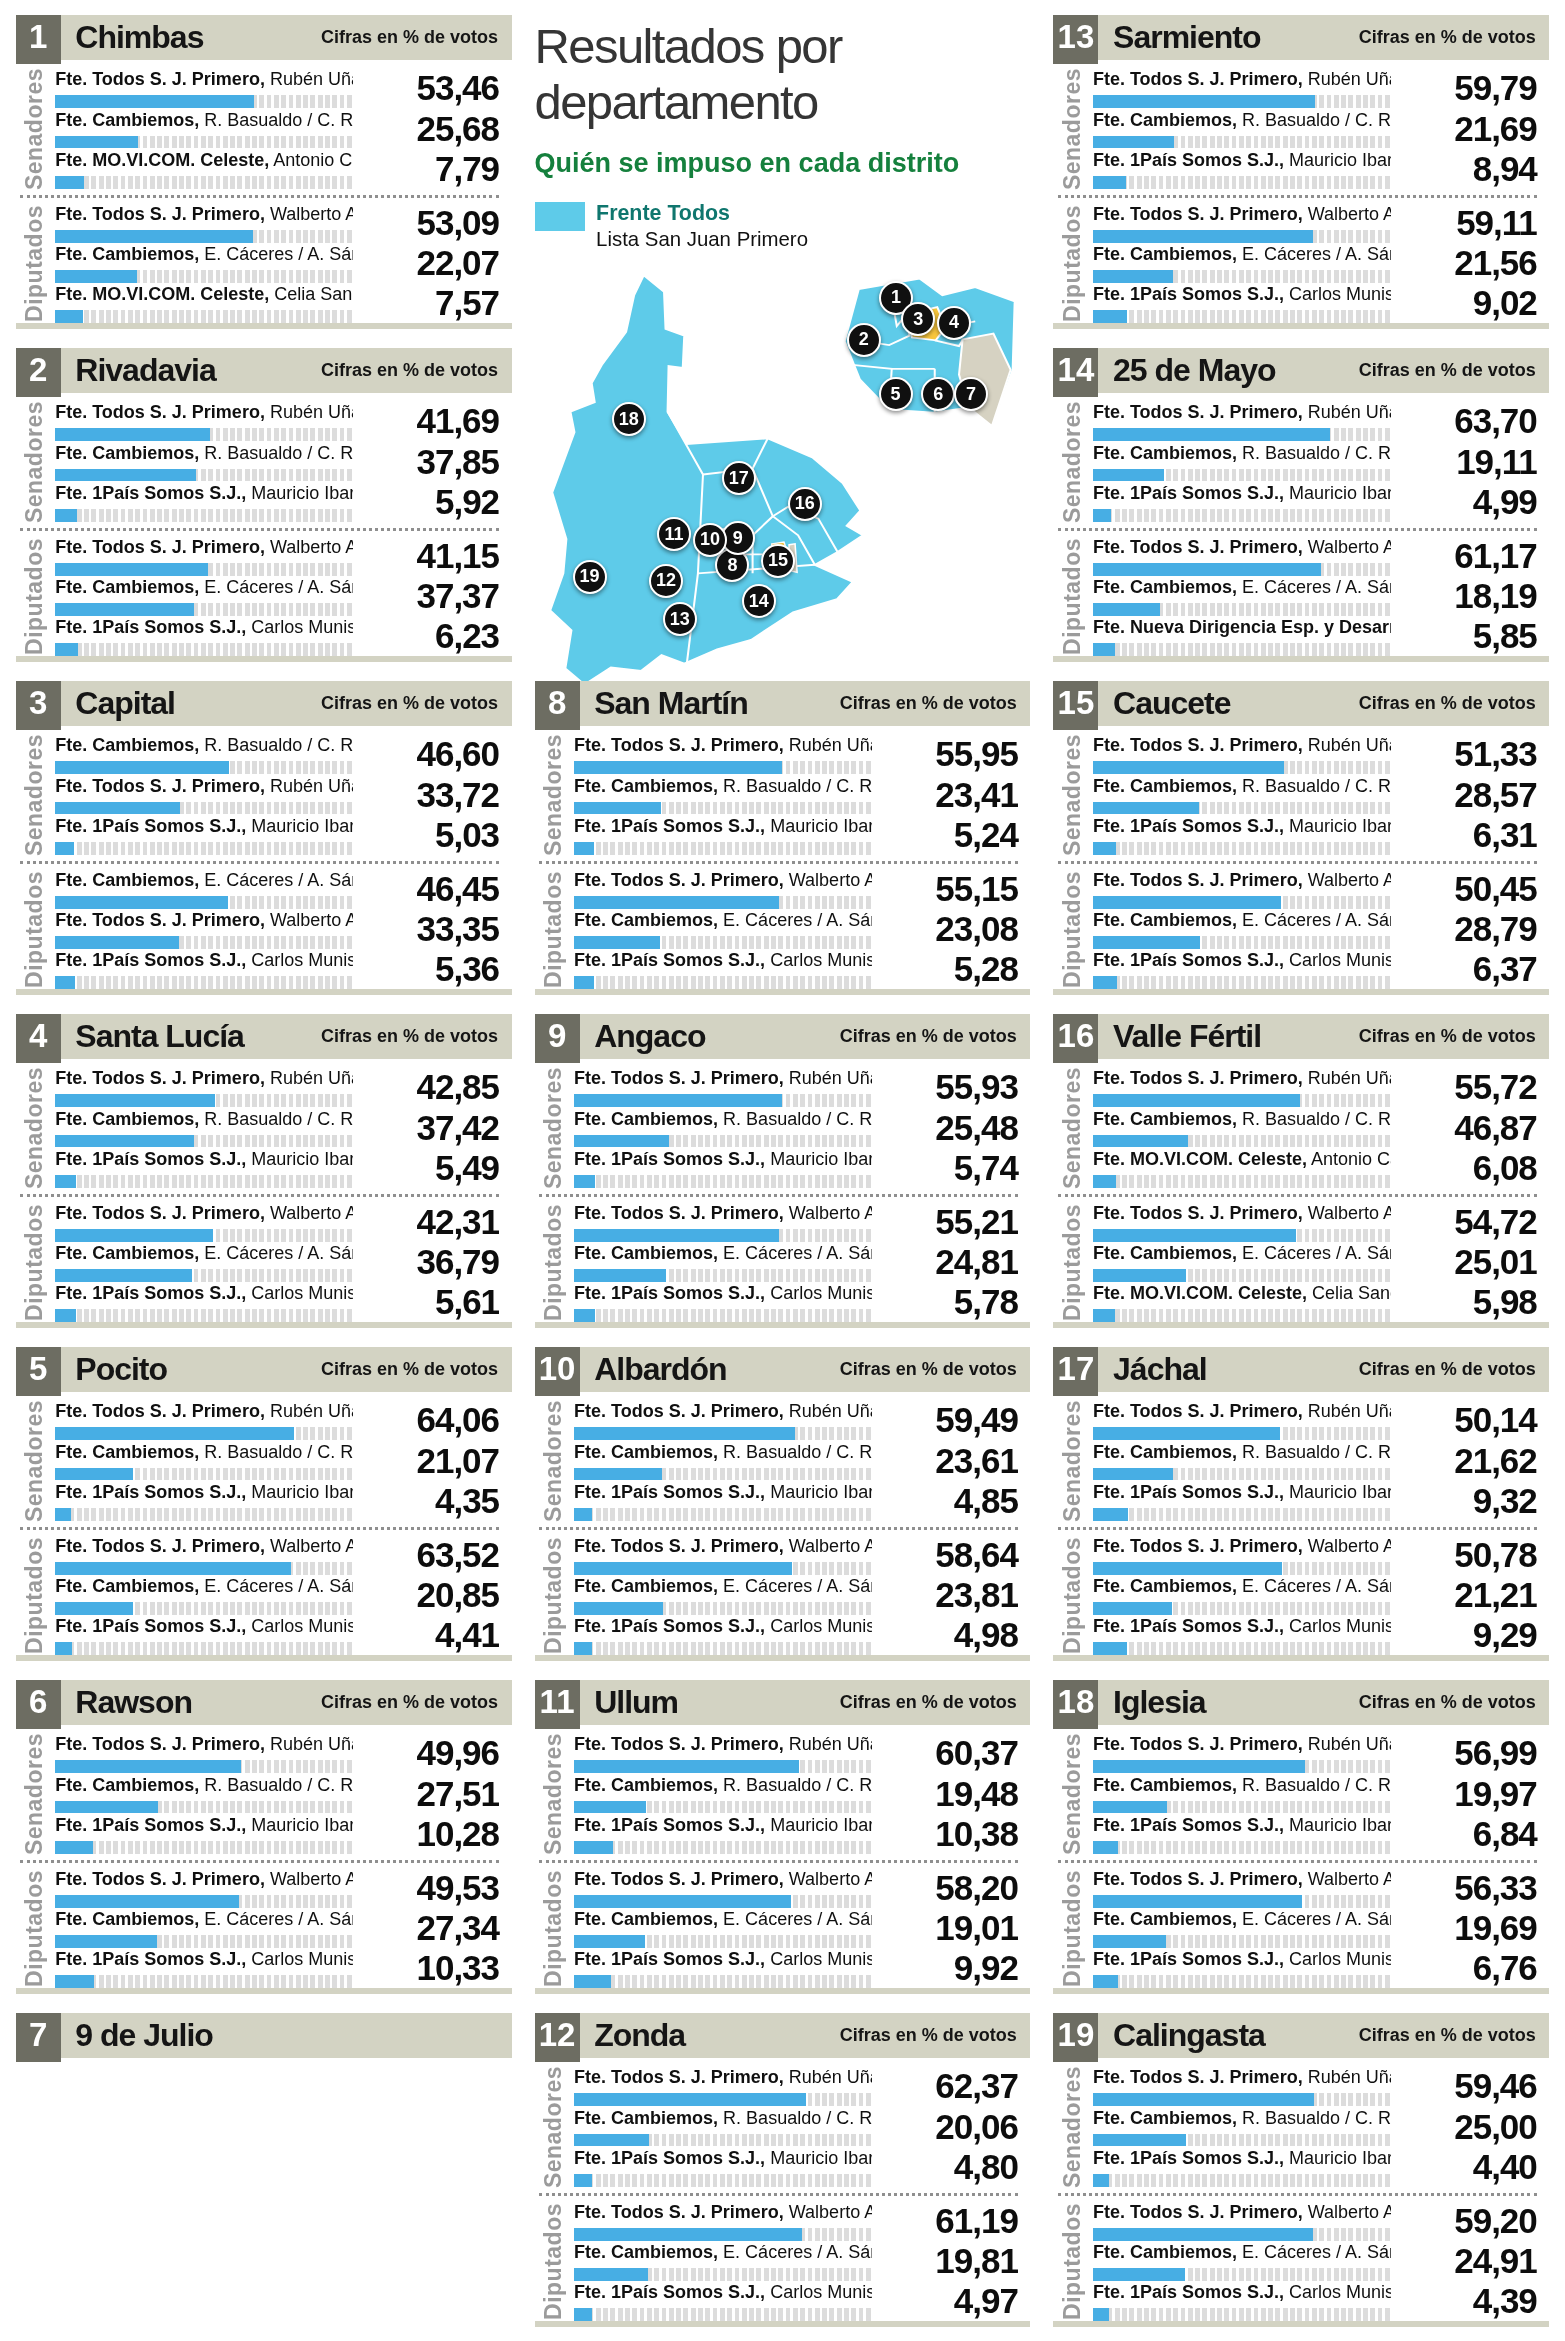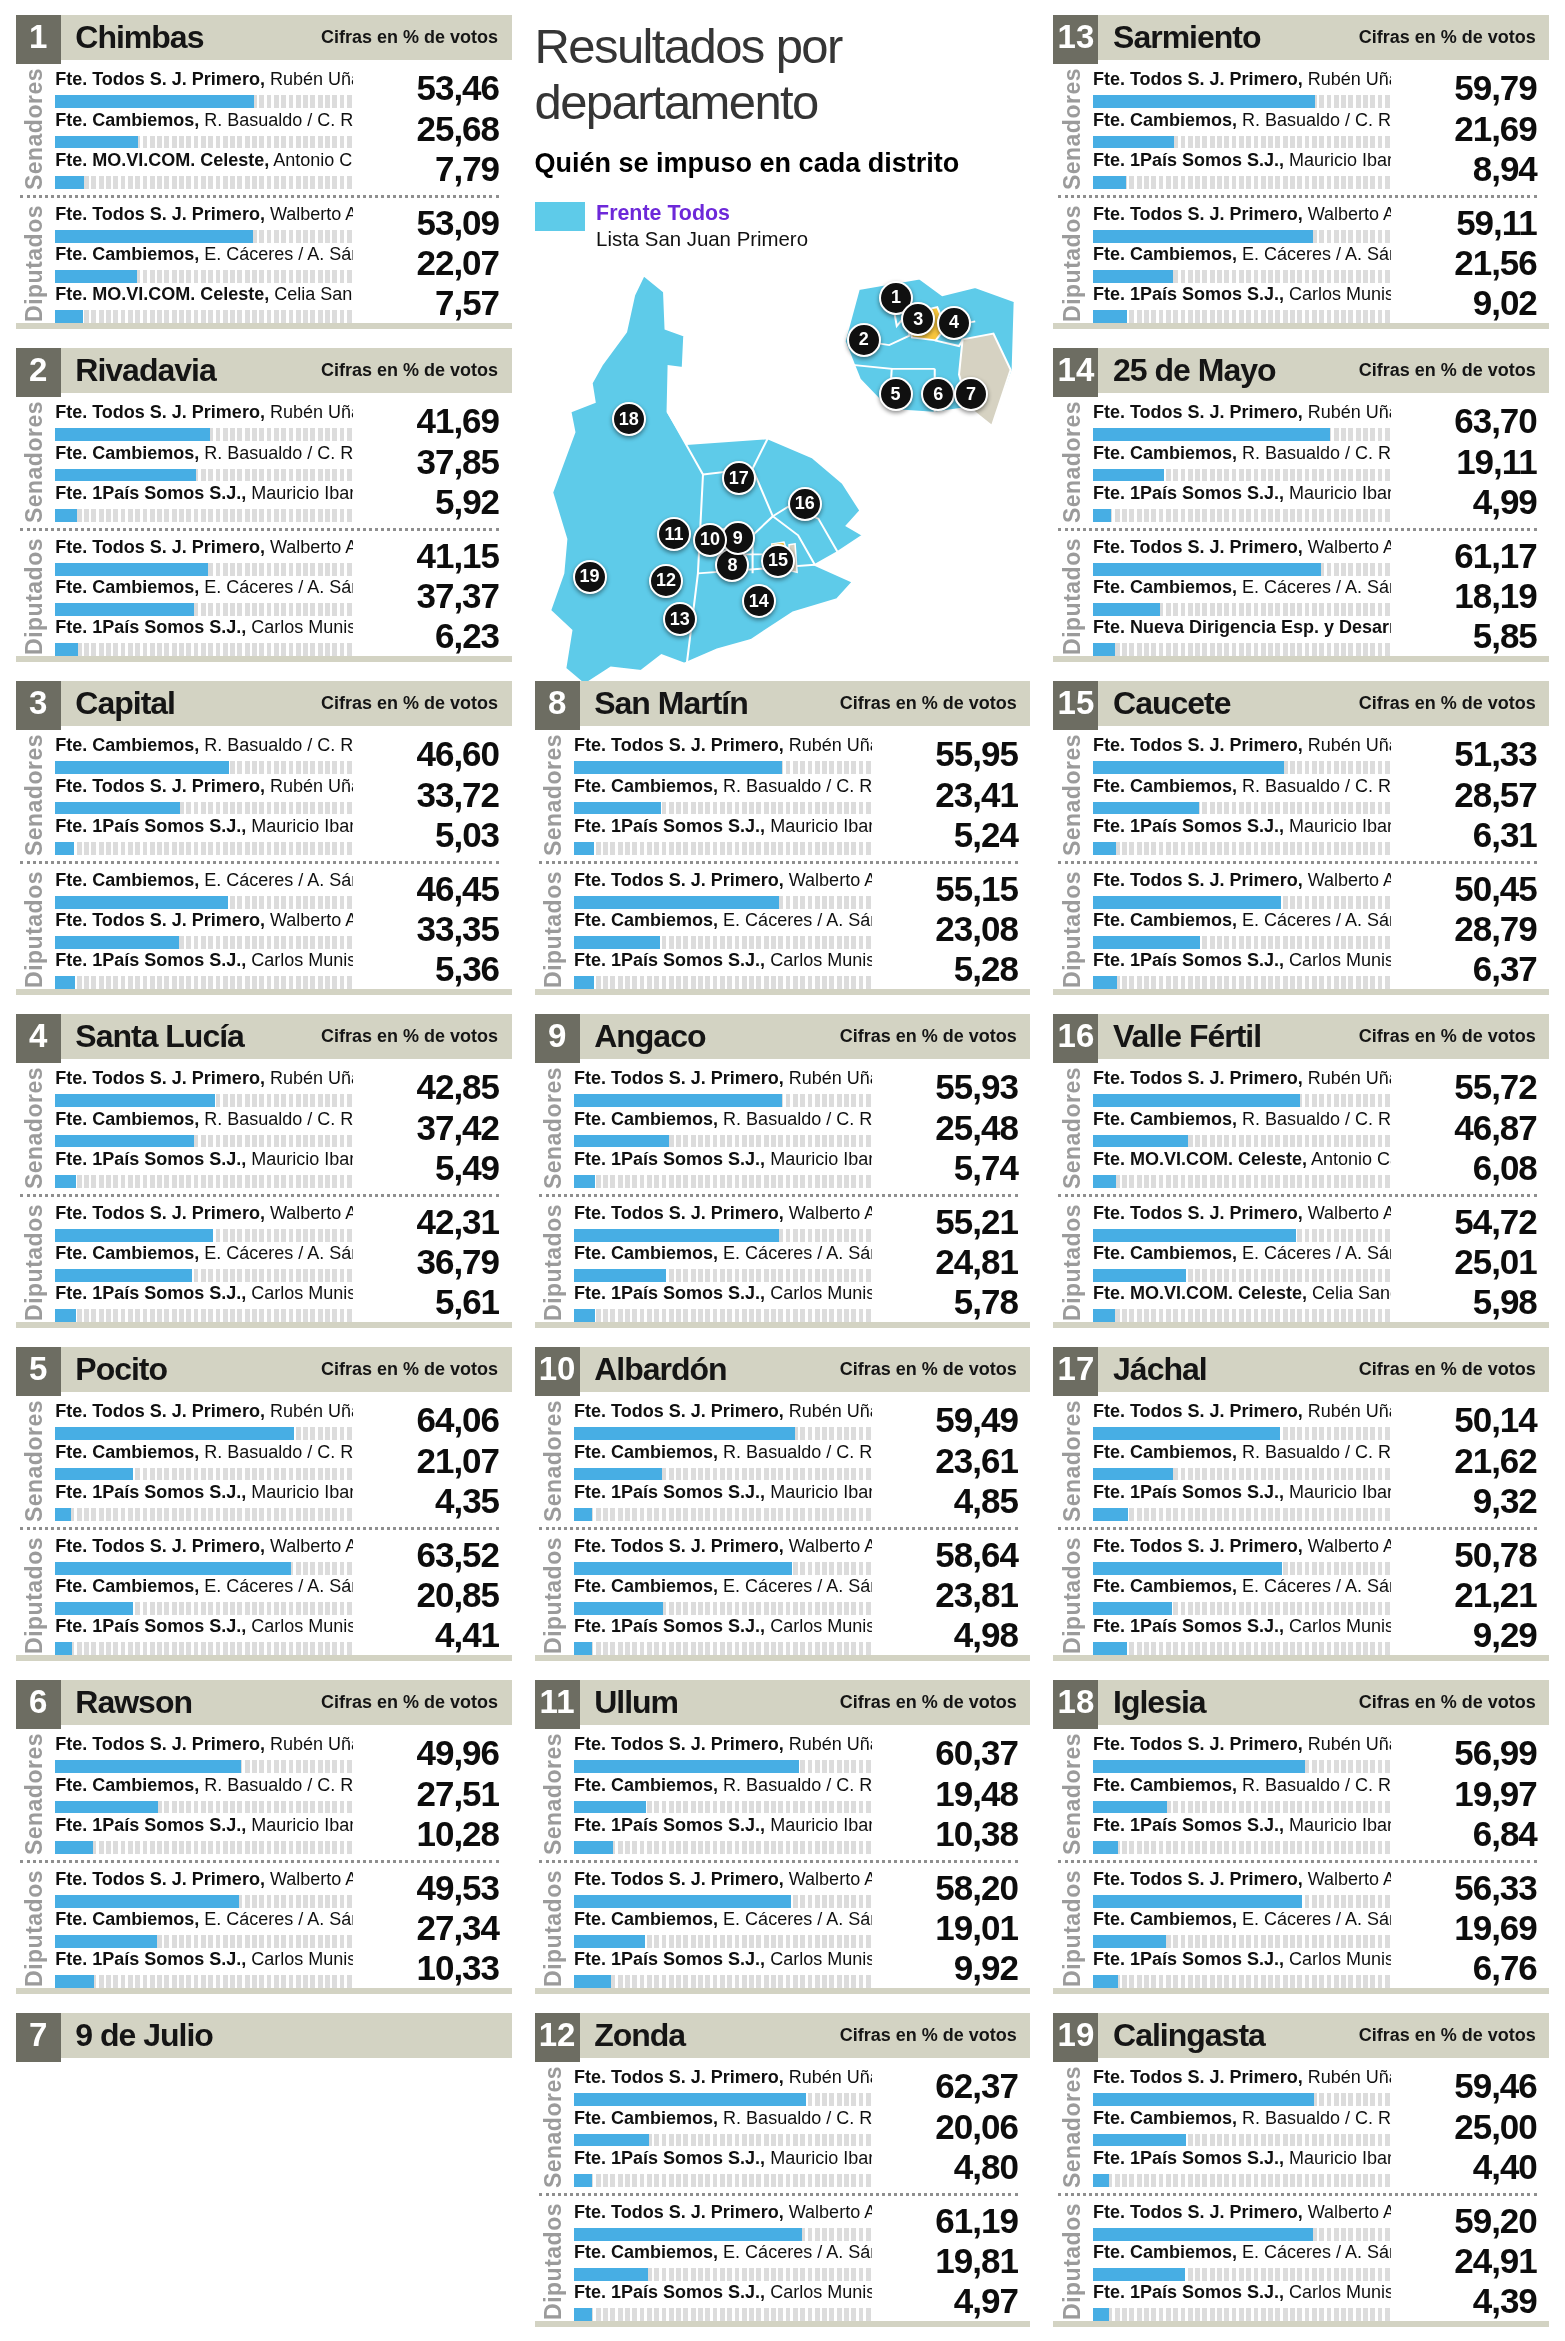--- a/index.html
+++ b/index.html
@@ -32,25 +32,25 @@
          letter-spacing:-1px; color:#0d0d0d; }
   .divider { border-top:3.7px dotted #8f8f8f; margin:5.2px 0 5.2px 0; flex:0 0 auto; }
   .panel-foot { margin-top:auto; background:#d3d3c3; height:30px; display:flex; align-items:center;
                 justify-content:space-between; padding:0 12.5px 0 10.4px; flex:0 0 auto; }
   .nodata { flex:1; display:flex; align-items:center; justify-content:center; font-style:italic;
             font-size:22px; line-height:1.35; text-align:center; white-space:pre-line; color:#111; }
 
   
   .center-block { grid-column:2; grid-row:1 / span 2; display:flex; flex-direction:column; }
   .main-title { font-size:49px; font-weight:400; color:#353535; letter-spacing:-1.6px; margin:3.1px 0 18px 0; }
-  .sub-title { font-size:27px; font-weight:bold; color:#000000; margin:0 0 21px 0; }
+  .sub-title { font-size:27px; font-weight:bold; color:#15803d; margin:0 0 21px 0; }
   .legend { display:flex; gap:31px; margin-bottom:15.7px; }
   .legend-item { display:grid; grid-template-columns:50px 1fr; column-gap:11.5px; align-items:start; }
   .swatch { width:50px; height:29px; margin-top:2.1px; }
-  .legend-label { font-size:21.4px; font-weight:bold; color:#6d28d9; line-height:1.25; }
+  .legend-label { font-size:21.4px; font-weight:bold; color:#0f766e; line-height:1.25; }
   .legend-sub { font-size:20.4px; color:#111; line-height:1.3; }
   .map-wrap { position:relative; flex:1 1 auto; min-height:428px; }
   .map-wrap svg { width:100%; height:100%; display:block; }
   .map-badge { position:absolute; width:30px; height:30px; border-radius:50%; background:#101010;
                border:2.1px solid #ffffff; box-shadow:0 2.1px 4.2px rgba(0,0,0,.45); color:#fff;
                font-size:18px; font-weight:bold; display:flex; align-items:center; justify-content:center;
                transform:translate(-50%,-50%); }
   .source { font-size:21px; color:#111; margin-top:9.4px; }
 </style>
 </head>

